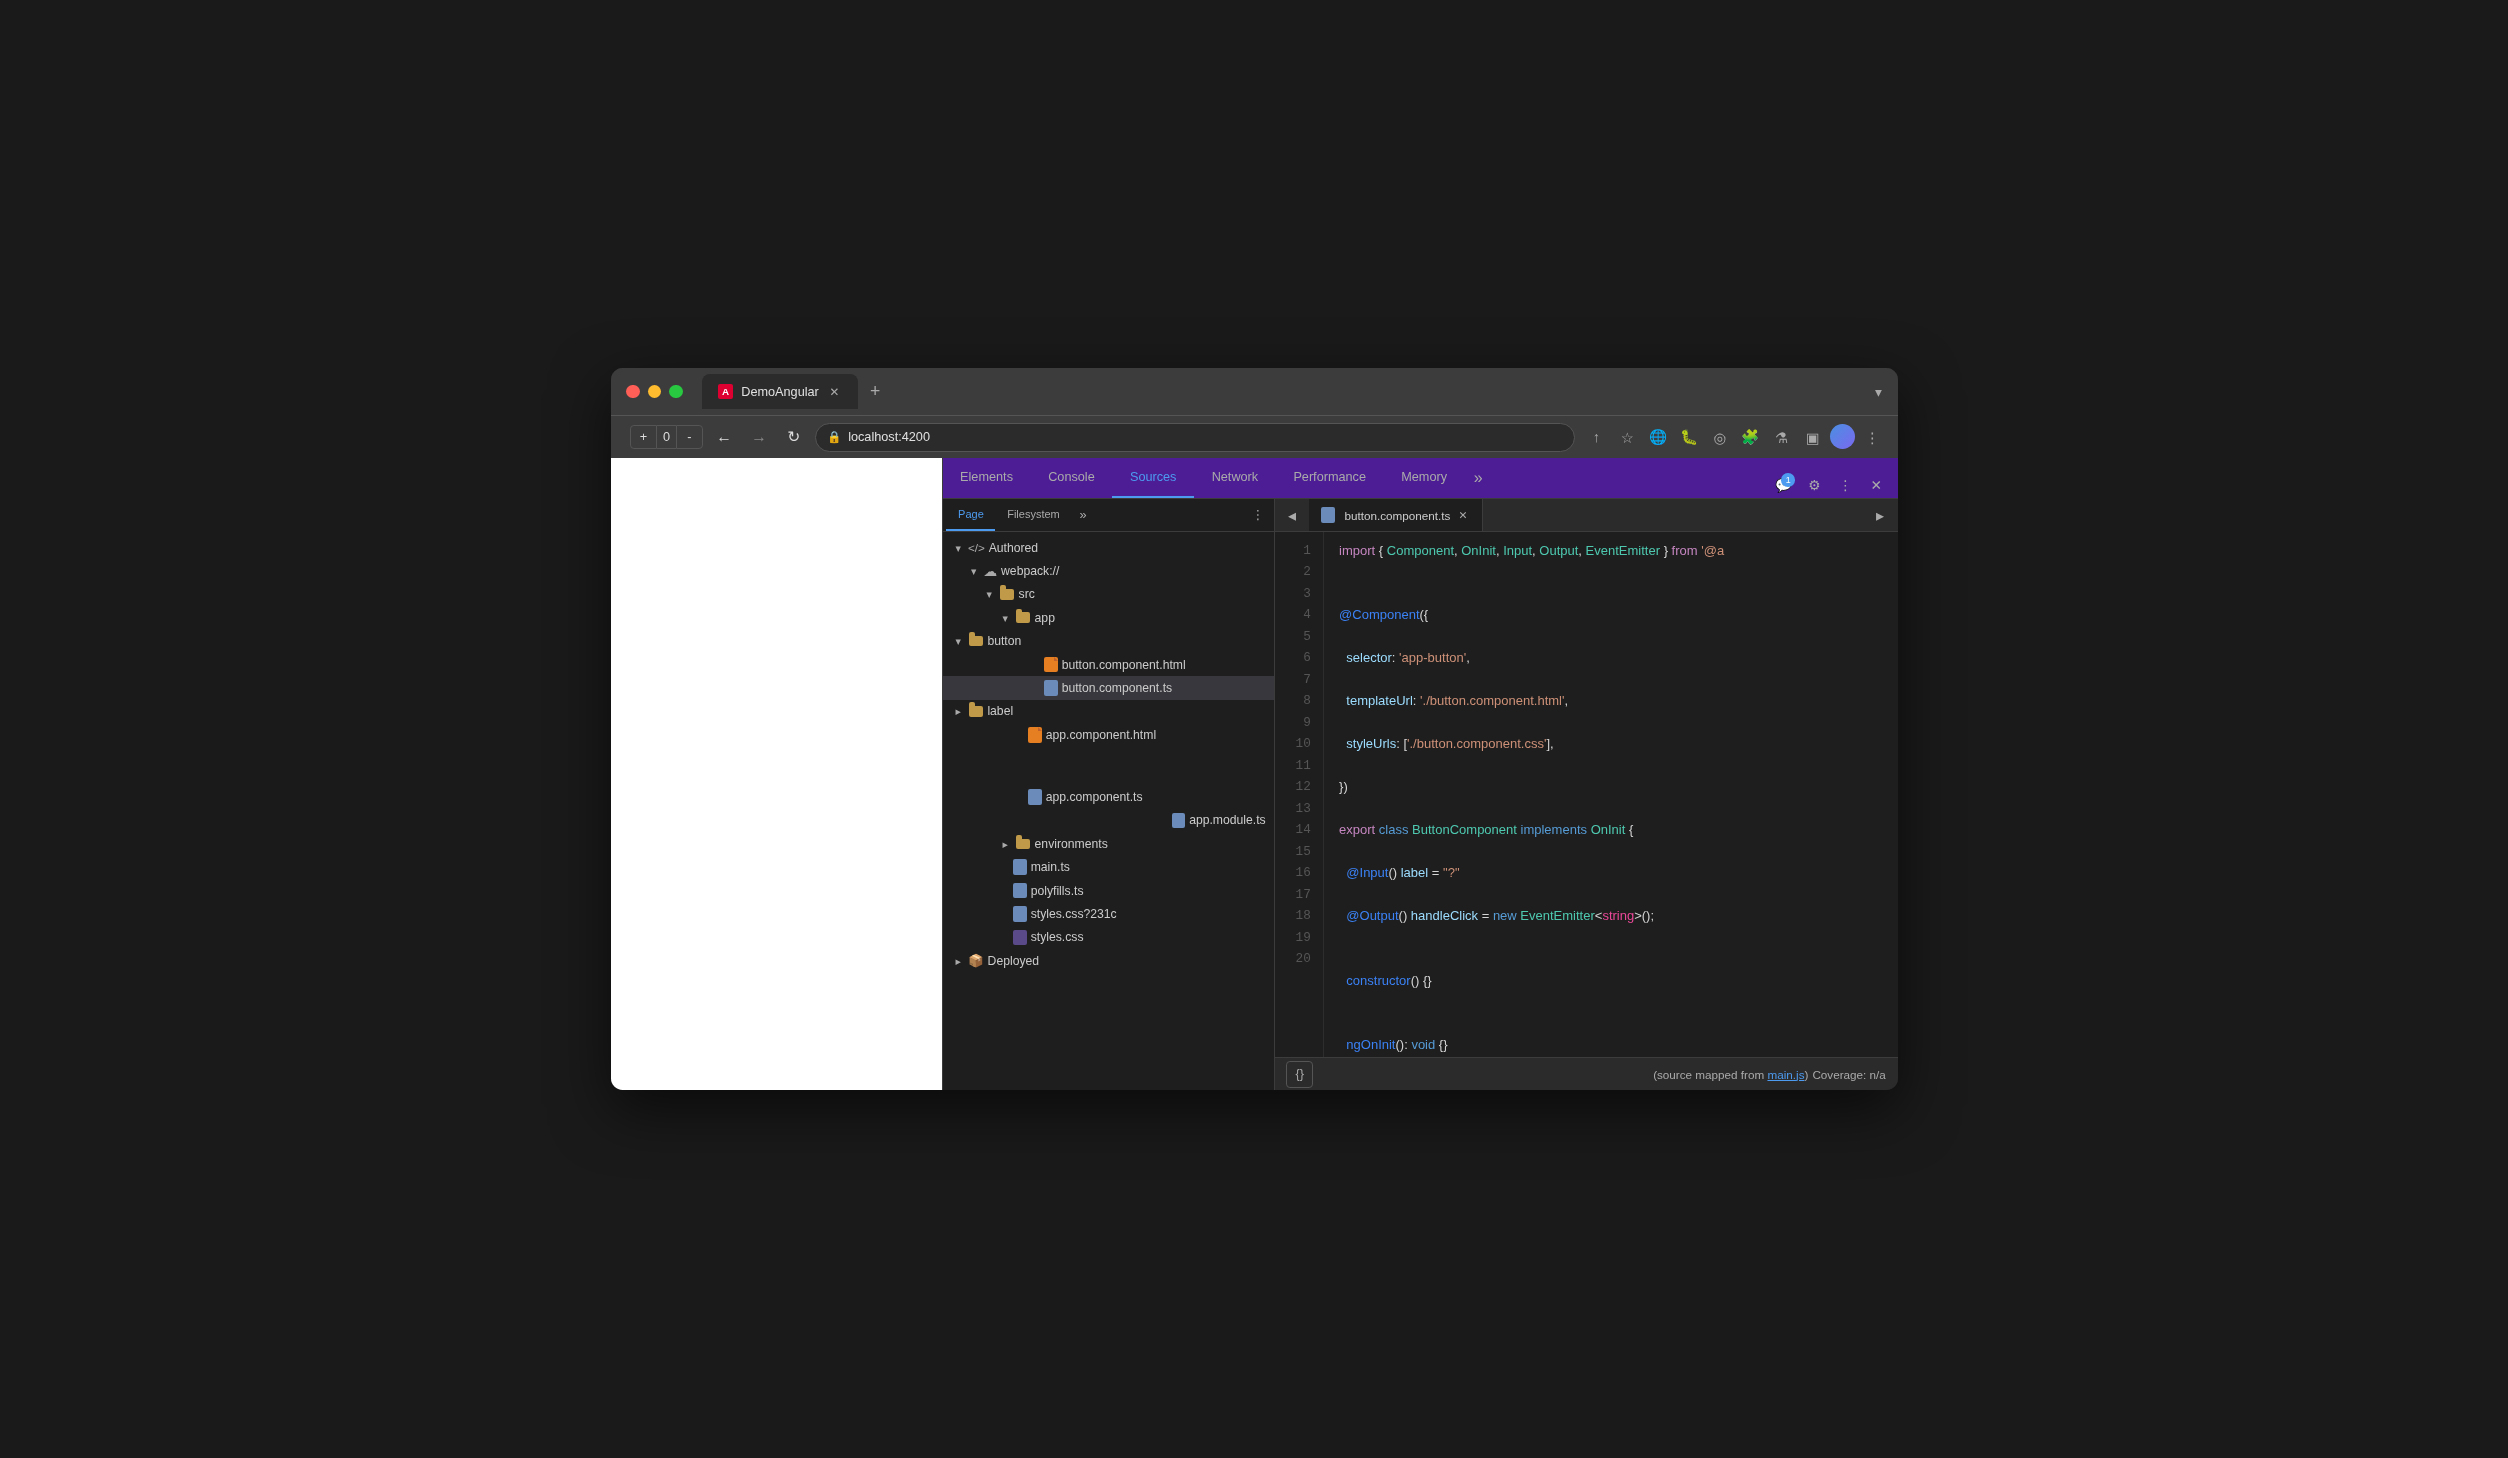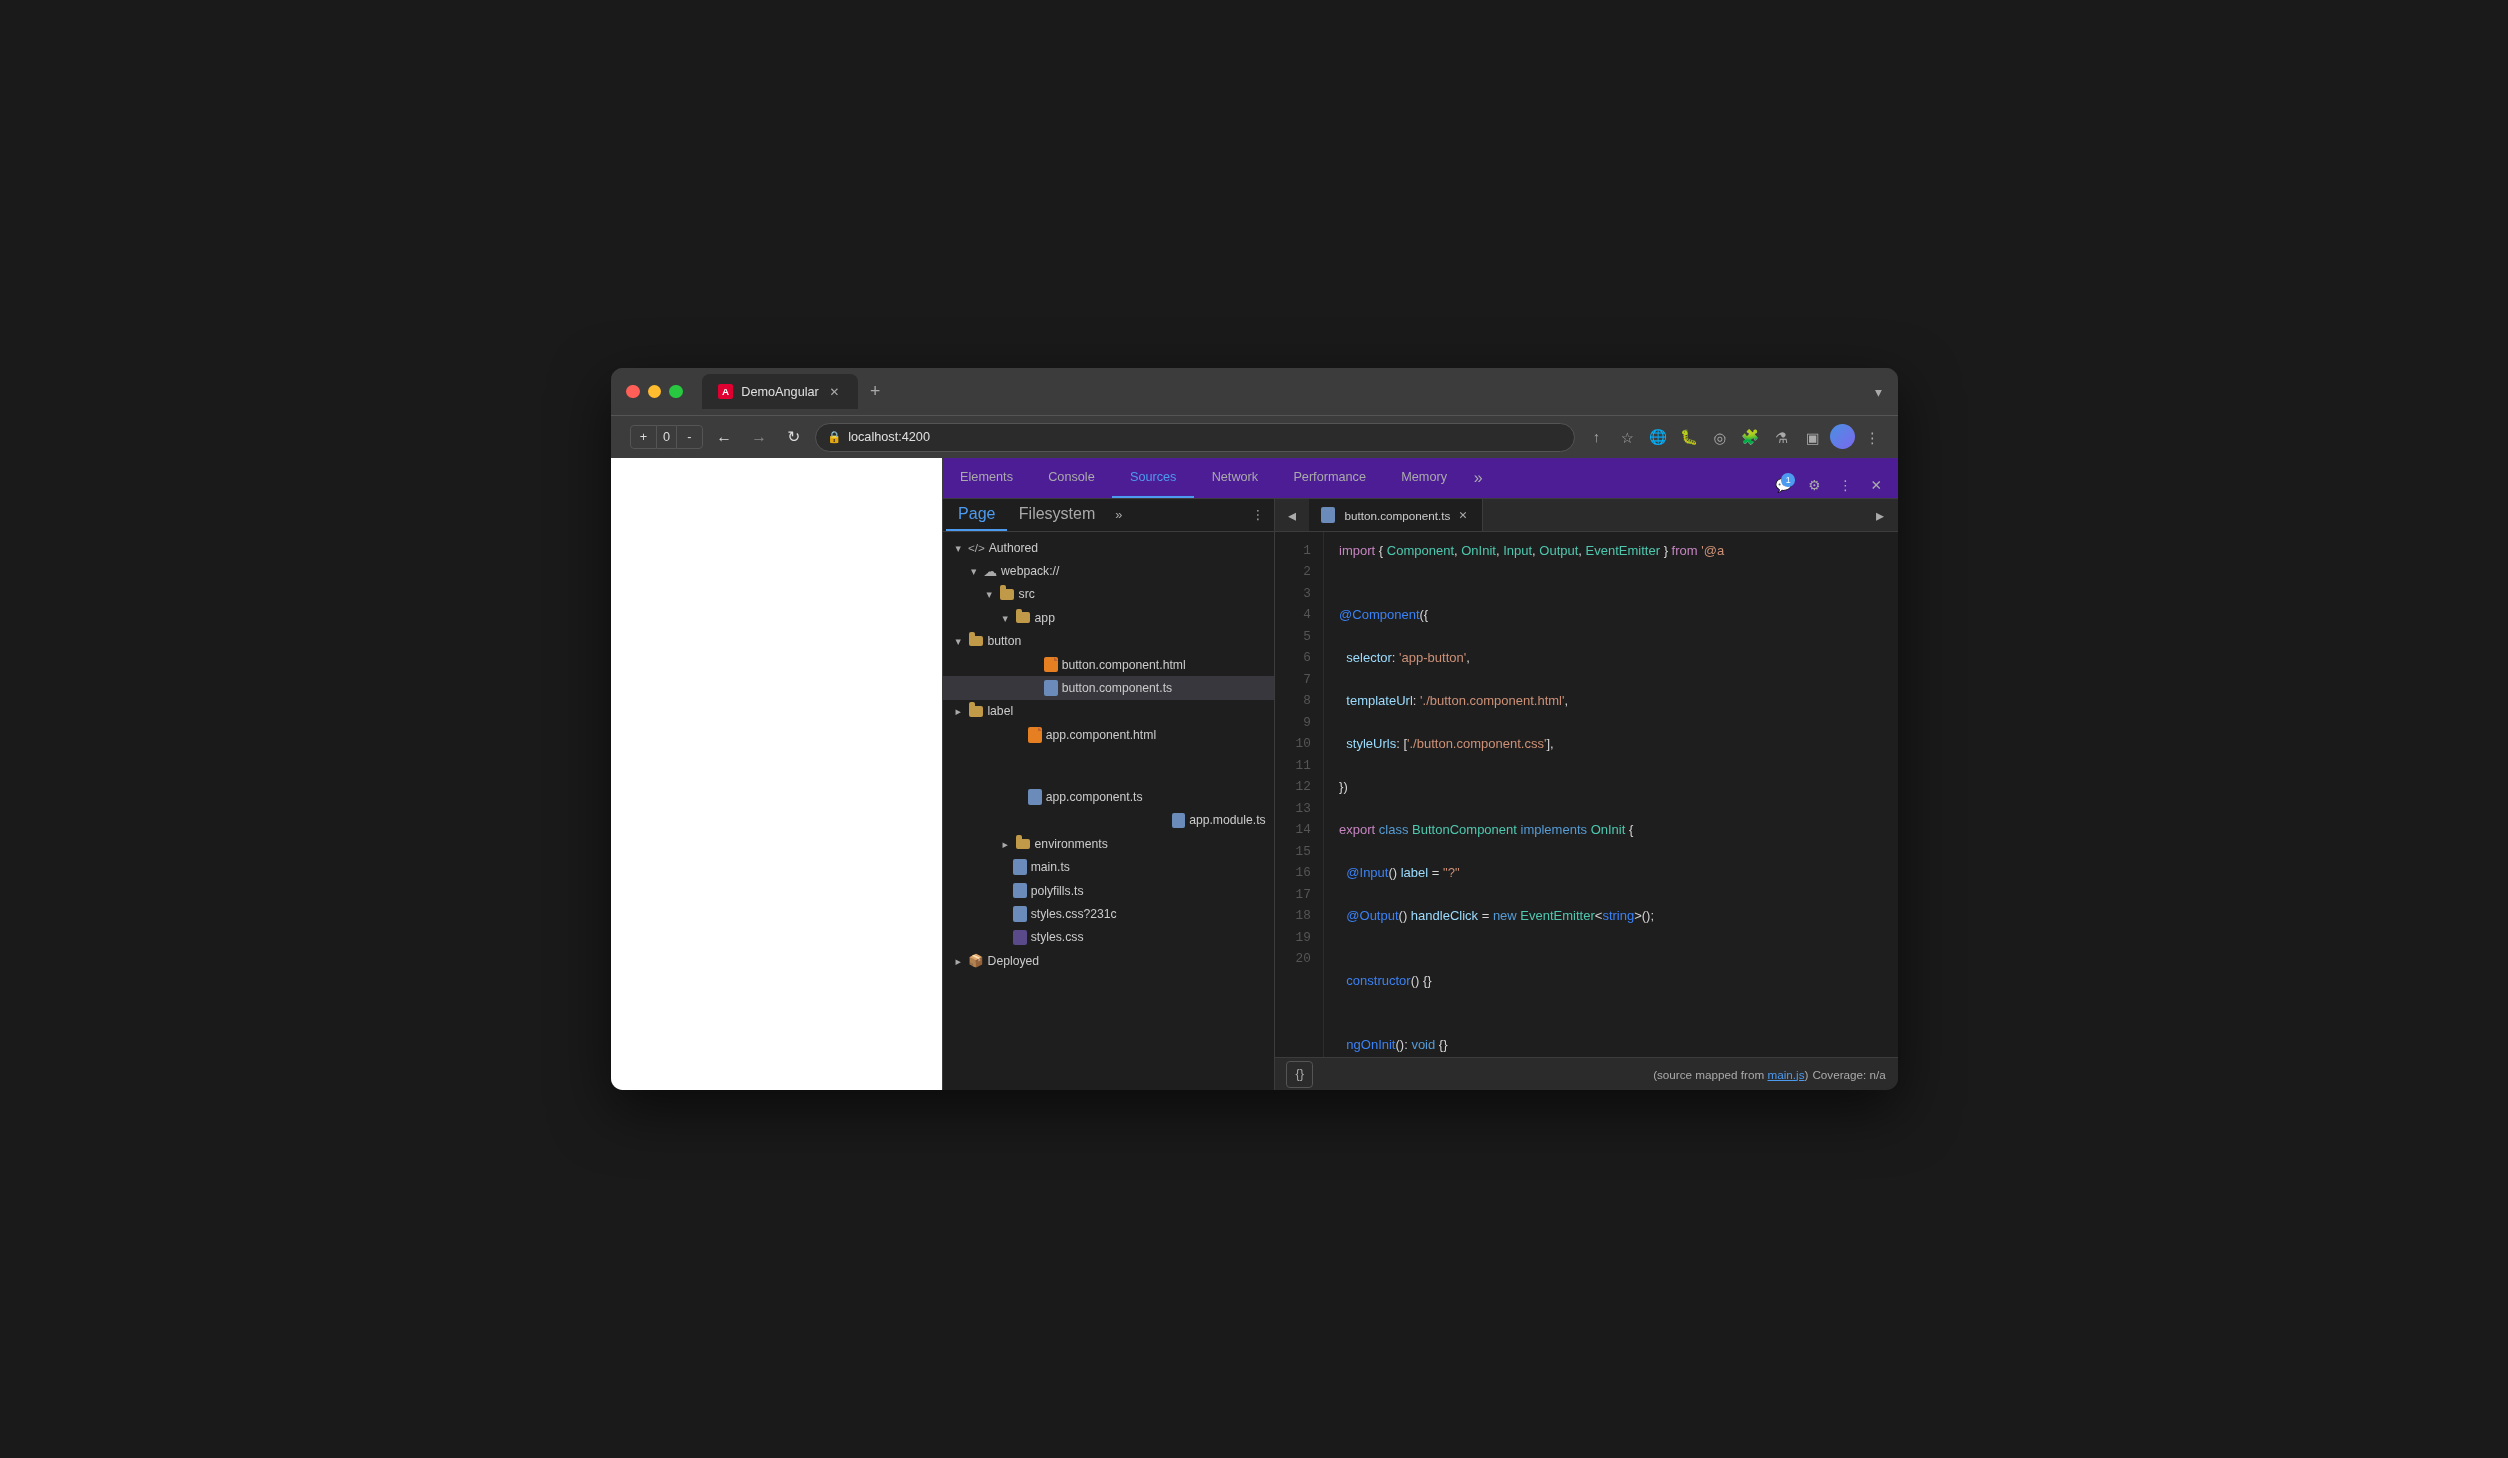--- a/index.html
+++ b/index.html
@@ -307,21 +307,21 @@
       align-items: center;
       height: 33px;
       border-bottom: 1px solid #3c3c3c;
       padding: 0 3.9px;
     }
     .sidebar-tab {
       padding: 0 11.7px;
       height: 100%;
       display: flex;
       align-items: center;
-      font-size: 16px;
+      font-size: 11px;
       color: #aaa;
       cursor: pointer;
       border-bottom: 2px solid transparent;
     }
     .sidebar-tab.active {
       color: #4d9bf0;
       border-bottom: 2px solid #4d9bf0;
     }
     .sidebar-tab-more {
       width: 23.4px;
@@ -542,21 +542,21 @@
       line-height: 21.5px;
       color: #d4d4d4;
       white-space: pre;
       flex: 1;
     }
     .code-line { display: block; }
     
     .kw { color: #c586c0; } 
     .kw2 { color: #569cd6; } 
     .str { color: #ce9178; } 
-    .str2 { color: #3b82f6; } 
+    .str2 { color: #ec4899; } 
     .cls { color: #4ec9b0; } 
     .dec { color: #3b82f6; } 
     .prop { color: #9cdcfe; } 
     .punc { color: #d4d4d4; } 
     
     .status-bar {
       height: 33px;
       background: #2b2b2b;
       border-top: 1px solid #3c3c3c;
       display: flex;

